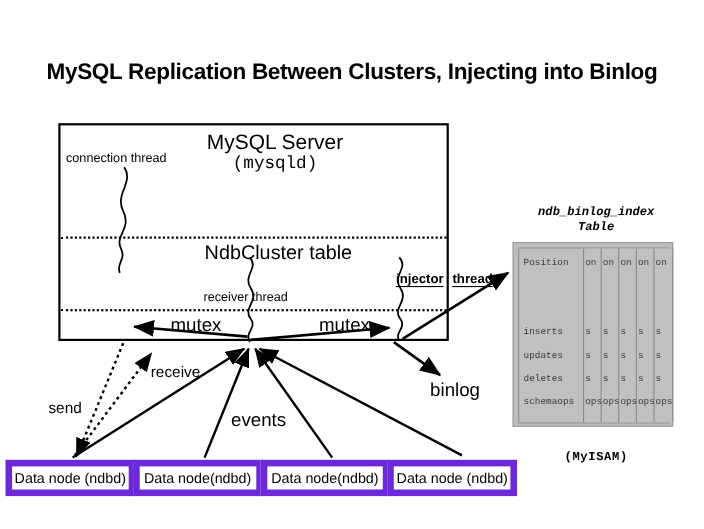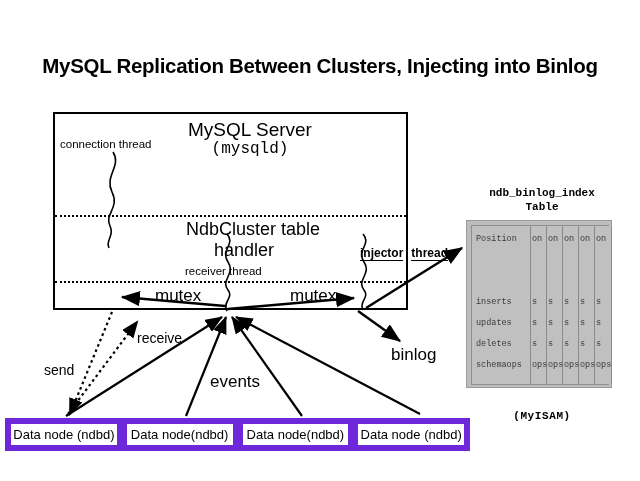--- a/index.html
+++ b/index.html
@@ -118,20 +118,21 @@
   
   #table-caption {
     left: 462px; top: 186px;
     width: 160px;
     text-align: center;
     font-family: "Liberation Mono", monospace;
     font-size: 11px;
     font-weight: bold;
     line-height: 14px;
     white-space: nowrap;
+    font-style: italic;
   }
   #binlog-table-wrap {
     left: 466px; top: 220px;
     width: 146px; height: 168px;
     background: #bdbdbd;
     border: 1px solid #9a9a9a;
     box-sizing: border-box;
   }
   #binlog-table-inner {
     position: absolute;
@@ -222,21 +223,20 @@
   <div class="abs" id="title">MySQL Replication Between Clusters, Injecting into Binlog</div>
 
   <div class="abs" id="server-box"></div>
   <div class="abs divider" id="divider-1"></div>
   <div class="abs divider" id="divider-2"></div>
 
   <div class="abs" id="mysql-server-title">MySQL Server</div>
   <div class="abs" id="mysqld-label">(mysqld)</div>
   <div class="abs" id="connection-thread-label">connection thread</div>
   <div class="abs" id="ndbcluster-label">NdbCluster table</div>
-  <div class="abs" id="handler-label">handler</div>
   <div class="abs" id="receiver-thread-label">receiver thread</div>
   <div class="abs" id="injector-thread-label"><span class="seg">injector</span><span class="gap"></span><span class="seg">thread</span></div>
   <div class="abs" id="mutex-left">mutex</div>
   <div class="abs" id="mutex-right">mutex</div>
 
   <div class="abs" id="send-label">send</div>
   <div class="abs" id="receive-label">receive</div>
   <div class="abs" id="events-label">events</div>
   <div class="abs" id="binlog-label">binlog</div>
 

